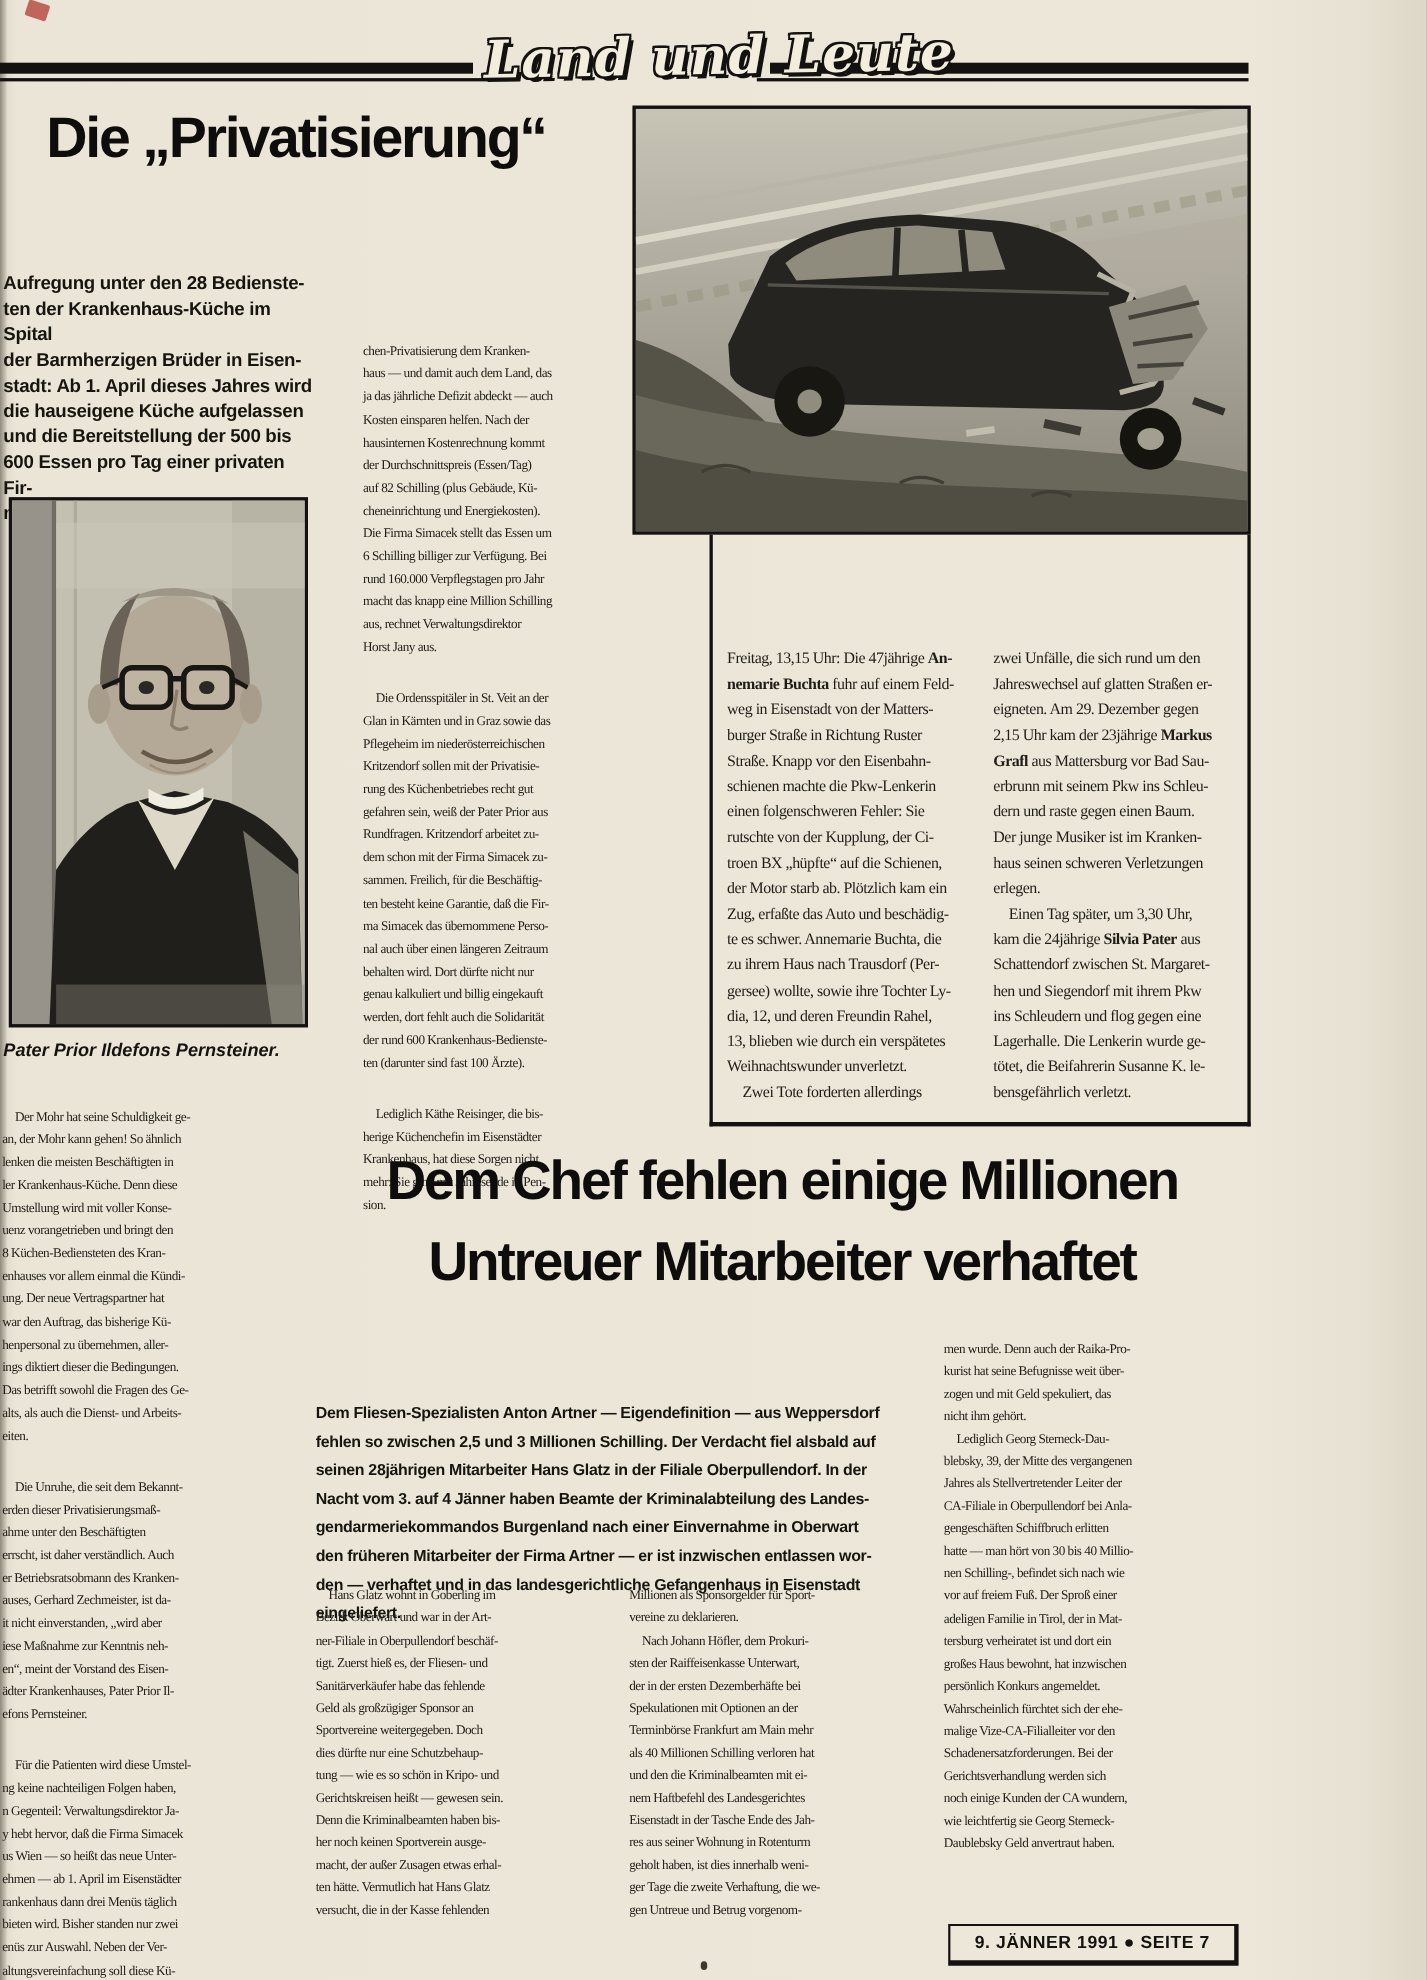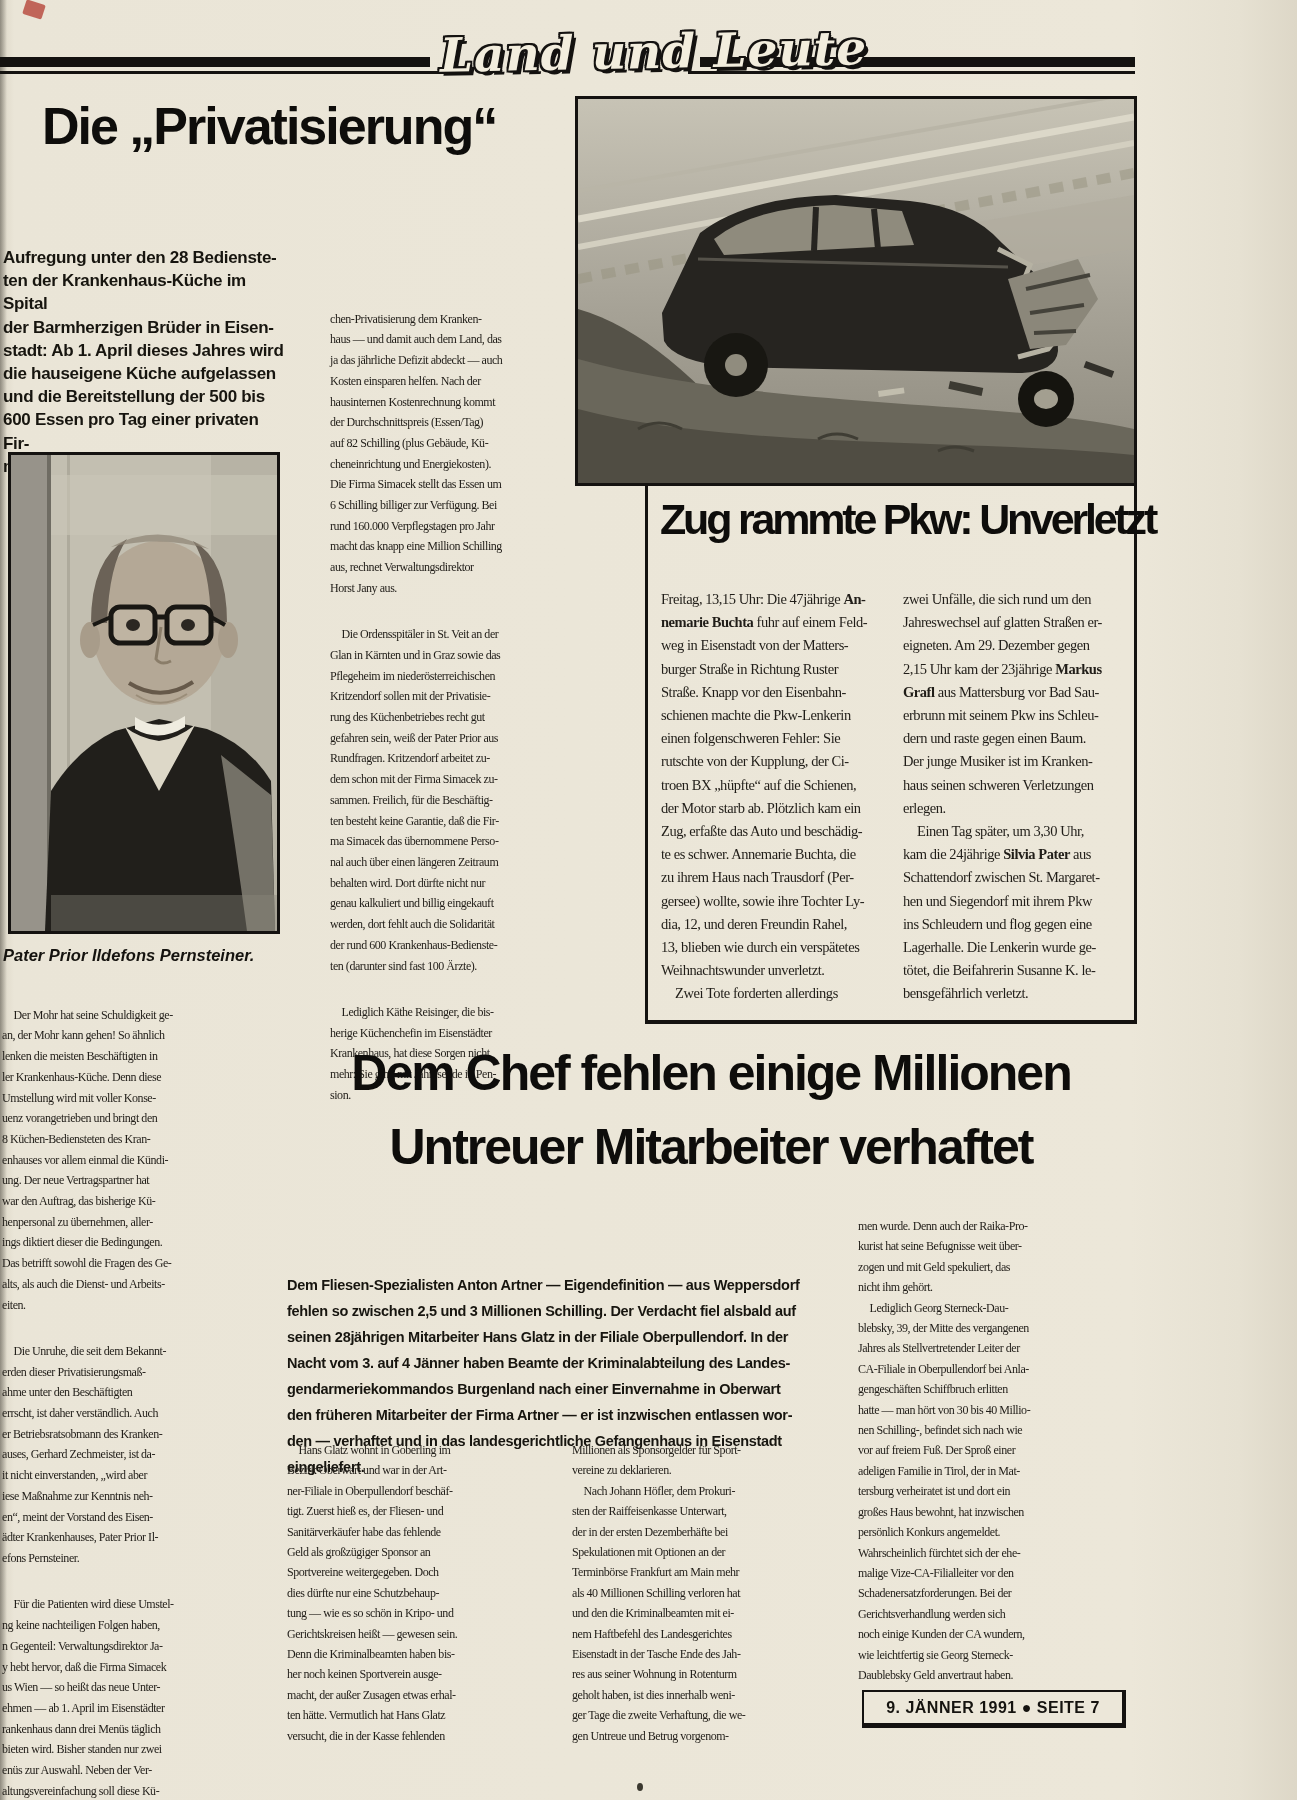--- a/index.html
+++ b/index.html
@@ -231,21 +231,20 @@
       <ellipse cx="468" cy="300" rx="12" ry="10" fill="#a39f90"></ellipse>
 
       <rect x="372" y="282" width="34" height="8" fill="#3c3a32" transform="rotate(12 372 282)"></rect>
       <rect x="300" y="292" width="26" height="6" fill="#c2beae" transform="rotate(-8 300 292)"></rect>
       <rect x="508" y="262" width="30" height="7" fill="#32302a" transform="rotate(20 508 262)"></rect>
       <path d="M60,330 q20,-12 44,0 M240,340 q18,-10 40,0 M360,352 q16,-8 36,0" stroke="#3f3d34" stroke-width="3" fill="none"></path>
     </svg>
   </div>
 
   <div class="abs zug-box" style="left:645px;top:486px;width:492px;height:538px;">
-    <div class="abs h-sans headline-zug" style="left:12px;top:12px;">Zug rammte Pkw: Unverletzt</div>
     <div class="abs bodycol zugcol" style="left:13px;top:102px;width:234px;">Freitag, 13,15 Uhr: Die 47jährige <b>An-</b>
 <b>nemarie Buchta</b> fuhr auf einem Feld-
 weg in Eisenstadt von der Matters-
 burger Straße in Richtung Ruster
 Straße. Knapp vor den Eisenbahn-
 schienen machte die Pkw-Lenkerin
 einen folgenschweren Fehler: Sie
 rutschte von der Kupplung, der Ci-
 troen BX „hüpfte“ auf die Schienen,
 der Motor starb ab. Plötzlich kam ein
@@ -336,17 +335,17 @@
 großes Haus bewohnt, hat inzwischen
 persönlich Konkurs angemeldet.
 Wahrscheinlich fürchtet sich der ehe-
 malige Vize-CA-Filialleiter vor den
 Schadenersatzforderungen. Bei der
 Gerichtsverhandlung werden sich
 noch einige Kunden der CA wundern,
 wie leichtfertig sie Georg Sterneck-
 Daublebsky Geld anvertraut haben.</div>
 
-  <div class="abs footer-box" style="left:862px;top:1690px;width:264px;height:38px;">
+  <div class="abs footer-box" style="left:862px;top:1749px;width:264px;height:38px;">
     <span>9. JÄNNER 1991 ● SEITE 7</span>
   </div>
 
 </div>
 
 </body></html>

